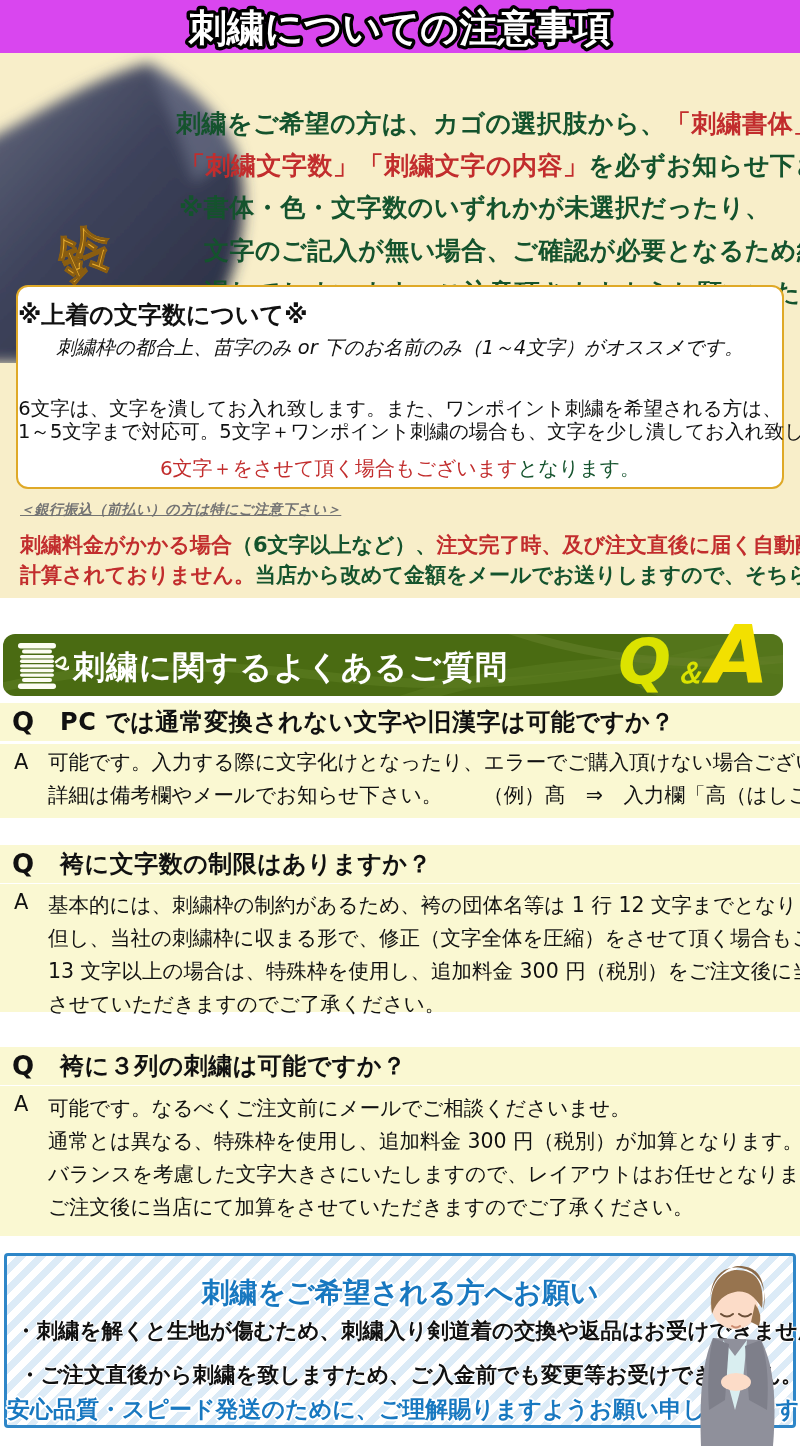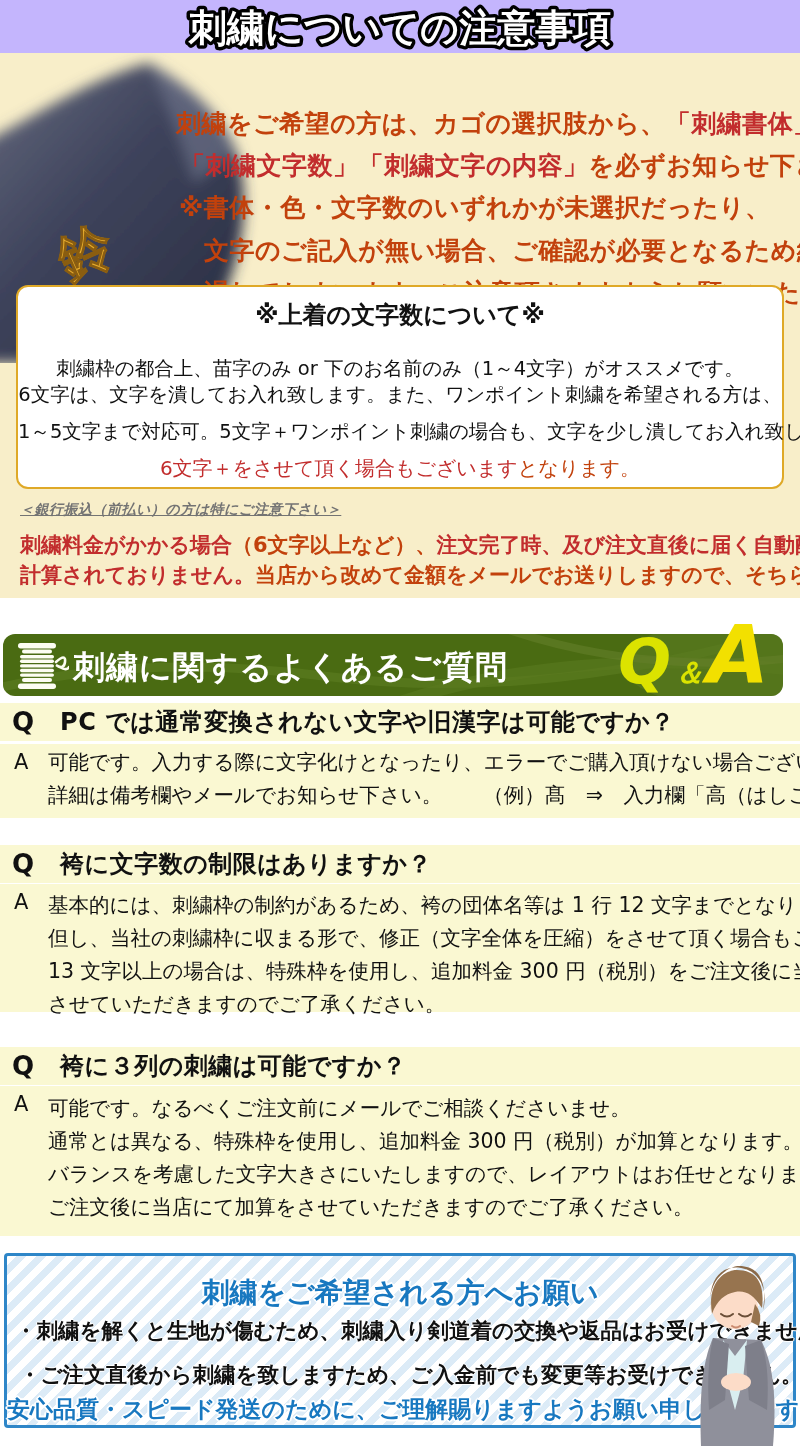--- a/index.html
+++ b/index.html
@@ -1,39 +1,39 @@
 <!DOCTYPE html>
 <html><head>
 <meta charset="utf-8">
 <style>
   html,body{margin:0;padding:0;background:#fff;}
   .page{position:relative;width:800px;height:1450px;background:#ffffff;overflow:hidden;
         font-family:"DejaVu Sans","Liberation Sans",sans-serif;color:#111;}
 
   
-  .top-banner{position:absolute;left:0;top:0;width:800px;height:53px;background:#c4b5fd;}
+  .top-banner{position:absolute;left:0;top:0;width:800px;height:53px;background:#d946ef;}
 
   
   .cream{position:absolute;left:0;top:53px;width:800px;height:545px;background:#f8eec9;}
   .fabric-photo{position:absolute;left:-6px;top:0;width:290px;height:310px;}
   .intro-line{position:absolute;font-size:25px;font-weight:600;letter-spacing:.5px;white-space:nowrap;}
   .iL1{left:176px;top:54px;}
   .iL2{left:180px;top:96px;}
   .iL3{left:179px;top:138px;}
   .iL4{left:204px;top:181px;}
   .iL5{left:204px;top:223px;}
   .seg-red{color:#c22d2d;}
-  .seg-black{color:#c2410c;}
+  .seg-black{color:#14532d;}
 
   .jacket-box{position:absolute;left:16px;top:232px;width:764px;height:200px;background:#ffffff;
               border:2px solid #dfa927;border-radius:12px;}
-  .jb-title{position:absolute;left:0;top:12px;width:100%;text-align:center;font-size:24px;font-weight:bold;}
+  .jb-title{position:absolute;left:0;top:12px;width:100%;text-align:left;font-size:24px;font-weight:bold;}
   .jb-line{position:absolute;left:0;width:100%;text-align:center;font-size:19.5px;white-space:nowrap;}
-  .jbL1{top:68px;}
-  .jbL2{top:94px;}
+  .jbL1{top:47px;font-style:italic;}
+  .jbL2{top:108px;}
   .jbL3{top:131px;}
   .jbL4{top:168px;font-size:20px;}
 
   .bank-link{position:absolute;left:20px;top:448px;font-size:14px;font-weight:600;color:#737373;
              text-decoration:underline;letter-spacing:.5px;font-style:italic;}
   .fee-line{position:absolute;left:20px;font-size:21px;font-weight:600;white-space:nowrap;letter-spacing:0;}
   .feeL1{top:478px;}
   .feeL2{top:508px;}
 
   

